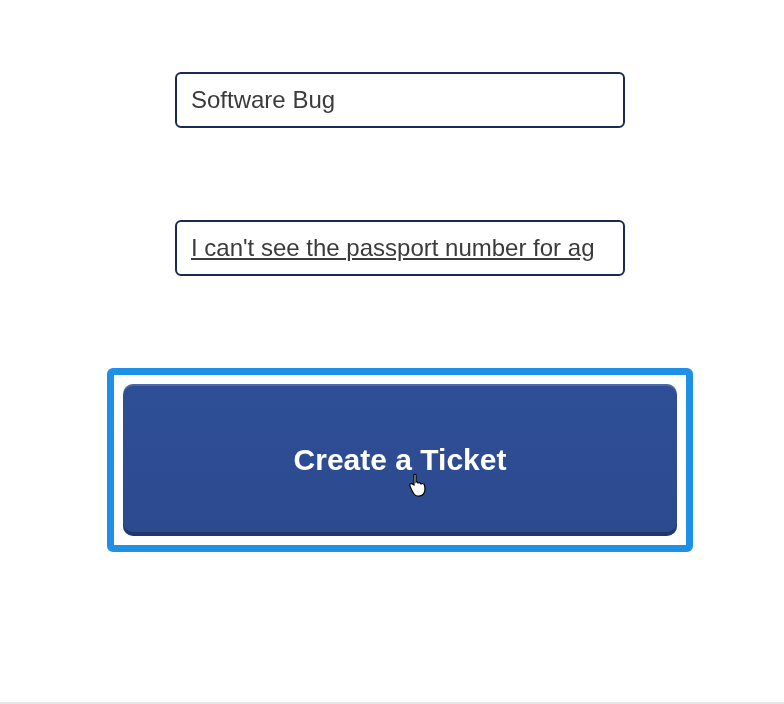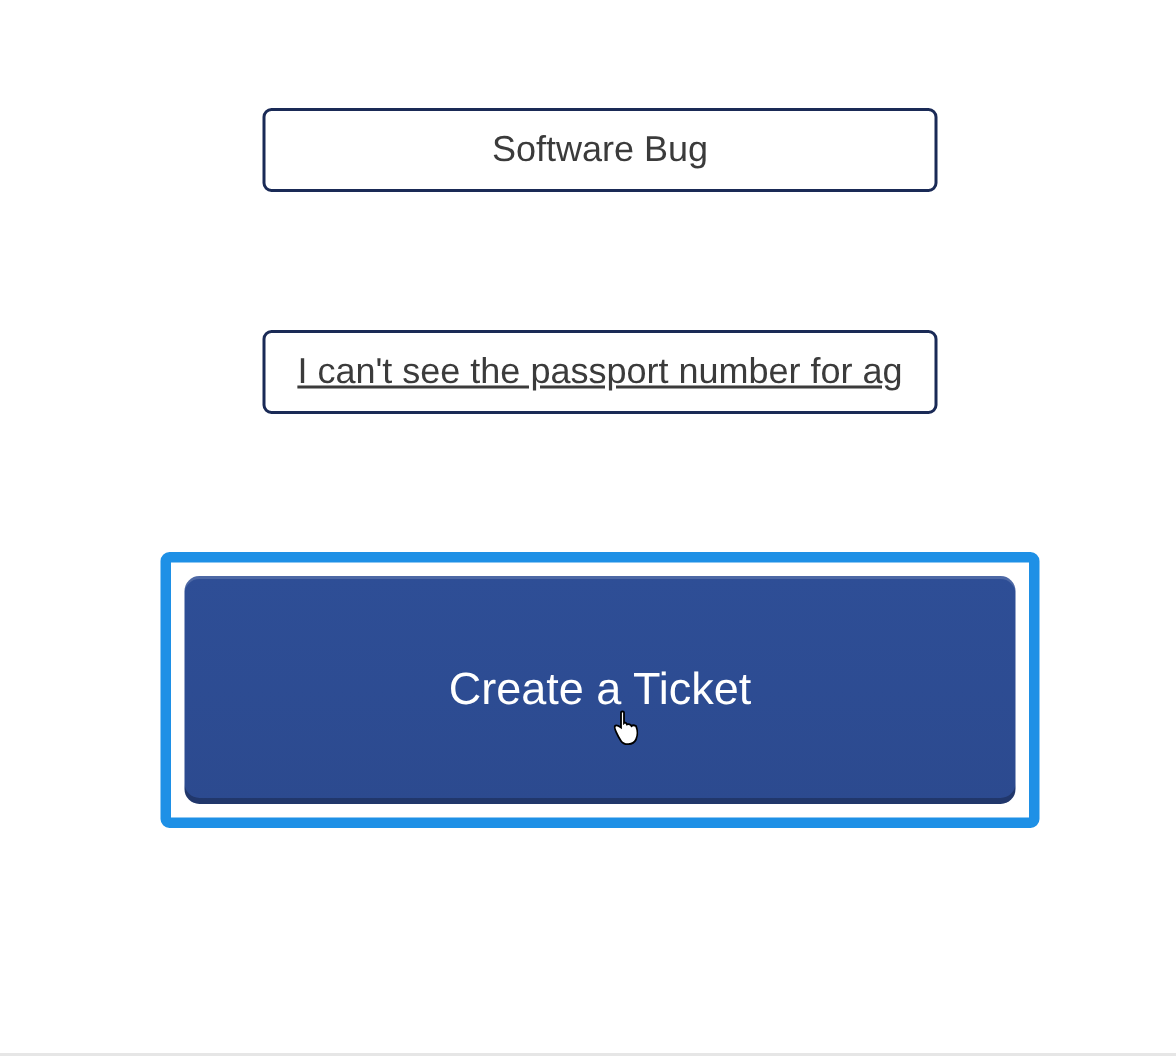--- a/index.html
+++ b/index.html
@@ -20,21 +20,20 @@
     border: 2px solid #1a2a56;
     border-radius: 6px;
     background: #ffffff;
     font-size: 24px;
     color: #3b3b3b;
     padding: 0 14px;
     outline: none;
     line-height: 52px;
     overflow: hidden;
     white-space: nowrap;
-    text-align: center;
   }
   #field-subject { top: 72px; }
   #field-body    { top: 220px; text-decoration: underline; }
 
   .btn-wrap {
     position: absolute;
     left: 107px;
     top: 368px;
     width: 586px;
     height: 184px;
@@ -43,21 +42,21 @@
     padding: 9px;
   }
   .btn {
     width: 100%;
     height: 100%;
     border: none;
     border-radius: 10px;
     background: linear-gradient(#2e4e96, #2c4a8f);
     color: #ffffff;
     font-size: 30px;
-    font-weight: 400;
+    font-weight: 700;
     cursor: pointer;
     box-shadow: inset 0 -4px 0 rgba(0,0,0,.25),
                 inset 0  2px 0 rgba(255,255,255,.15);
   }
   .cursor {
     position: absolute;
     left: 406px;
     top: 473px;
     width: 22px;
     height: 26px;

